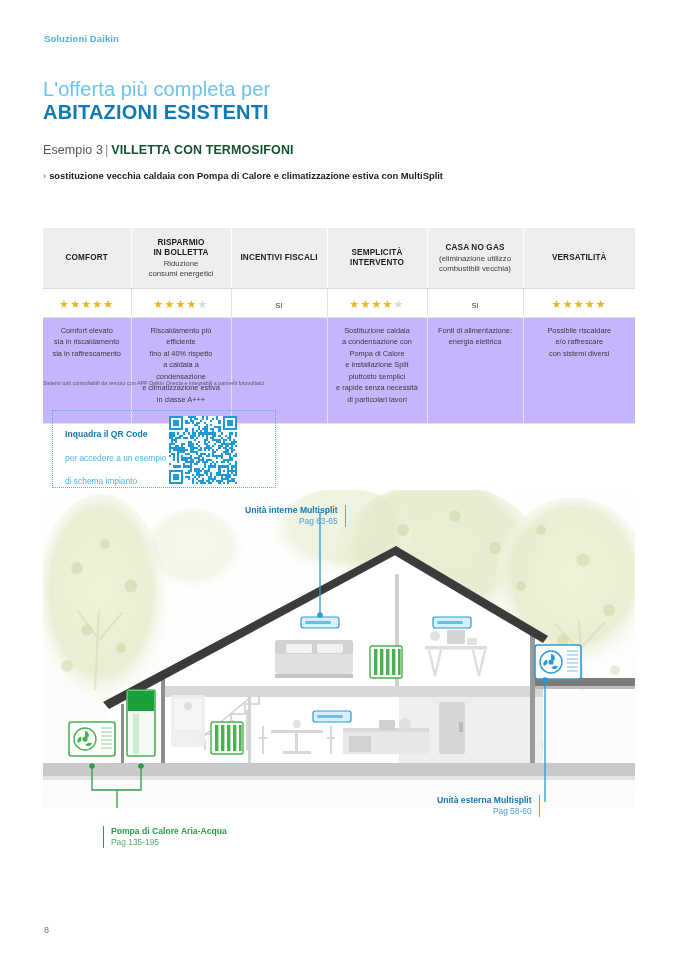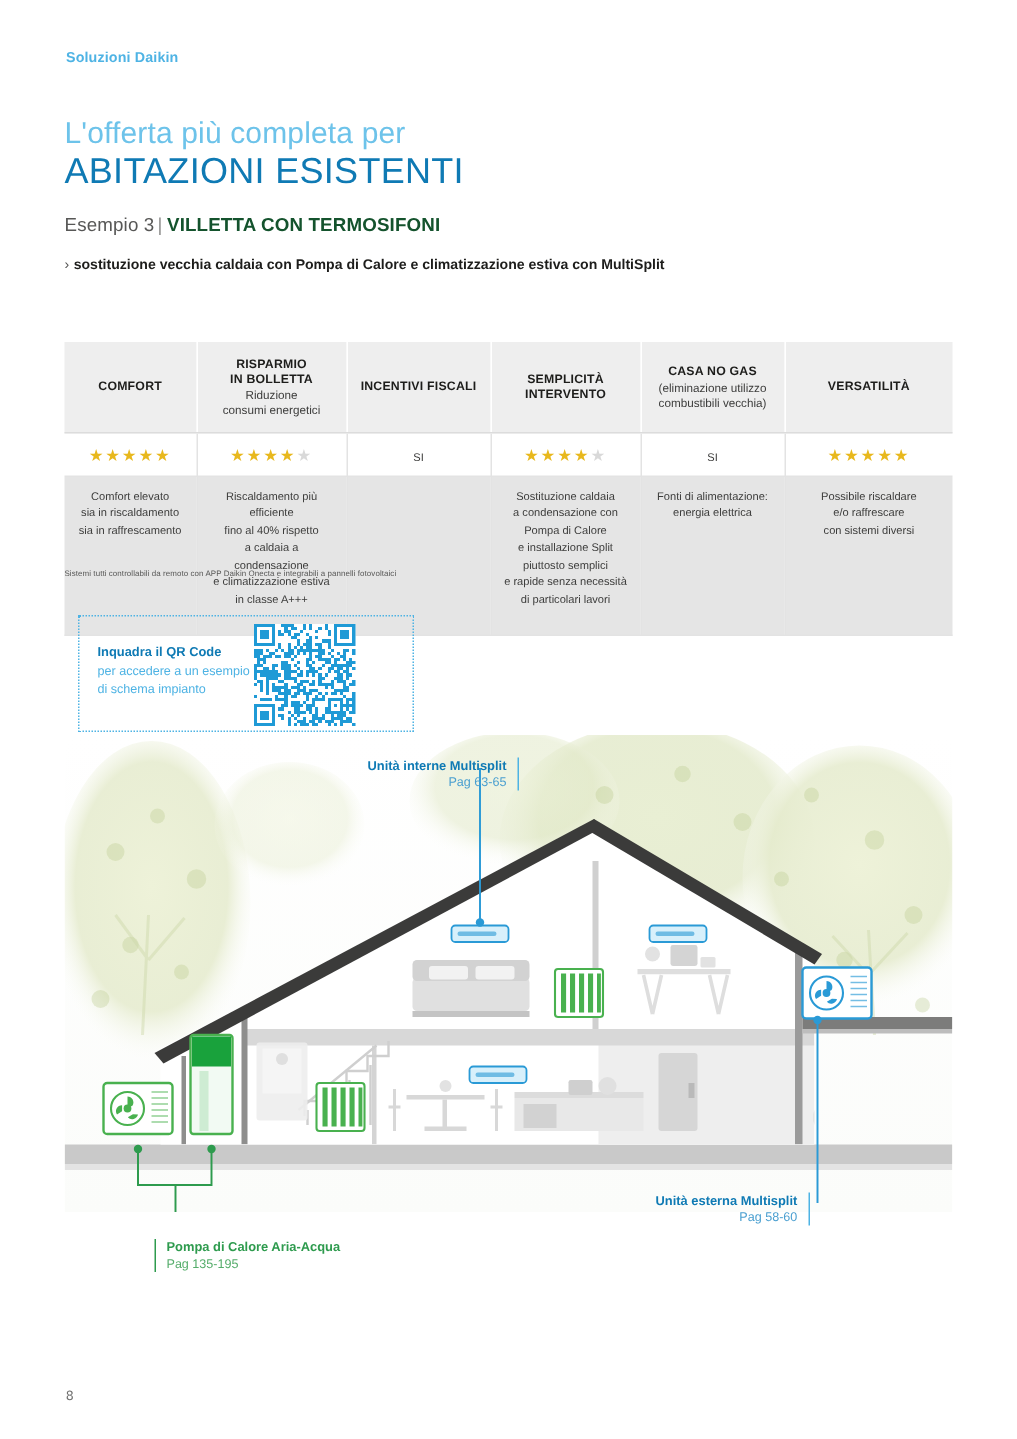--- a/index.html
+++ b/index.html
@@ -17,21 +17,21 @@
   .eyebrow{
     position:absolute;left:44px;top:33px;
     font-size:9.5px;font-weight:600;color:#4eb3e4;letter-spacing:.1px;
   }
   .title-sub{
     position:absolute;left:43px;top:78px;
     font-size:20px;color:#6dc3ea;font-weight:400;letter-spacing:.1px;
   }
   .title-main{
     position:absolute;left:43px;top:101px;
-    font-size:24px;color:#0f7ab4;font-weight:400;letter-spacing:.2px;
+    font-size:20px;color:#0f7ab4;font-weight:700;letter-spacing:.2px;
   }
   .example-line{
     position:absolute;left:43px;top:143px;
     font-size:12.5px;color:#3c3c3b;letter-spacing:.1px;white-space:nowrap;
   }
   .example-line .num{font-weight:400;color:#575756;}
   .example-line .sep{color:#8e8e8d;margin:0 3px 0 2px;}
   .example-line .name{font-weight:700;color:#14532d;}
   .bullet-line{
     position:absolute;left:43px;top:170px;
@@ -60,41 +60,41 @@
   .th-sub{font-size:7.8px;font-weight:400;color:#3c3c3b;line-height:1.22;margin-top:1px;}
   table.matrix td.stars{
     text-align:center;vertical-align:middle;height:26px;
     border-right:1px solid #e3e3e3;border-bottom:1px solid #e3e3e3;
     background:#fff;
   }
   table.matrix td.stars:last-child{border-right:none;}
   table.matrix td.body{
     text-align:center;vertical-align:top;padding:7px 7px 18px;
     border-right:1px solid #e3e3e3;border-bottom:1px solid #e3e3e3;
-    background:#e5e5e5;font-size:7.4px;line-height:1.55;color:#3c3c3b;
+    background:#c4b5fd;font-size:7.4px;line-height:1.55;color:#3c3c3b;
     height:72px;
   }
   table.matrix td.body:last-child{border-right:none;}
   .star{font-size:11px;letter-spacing:1.2px;}
   .star .on{color:#e8b81d;}
   .star .off{color:#d9d9d9;}
   .si-val{font-size:7.4px;color:#3c3c3b;}
   .table-note{
     position:absolute;left:43px;top:380px;
     font-size:5.3px;color:#575756;letter-spacing:.05px;white-space:nowrap;
   }
 
   
   .qr-panel{
     position:absolute;left:52px;top:410px;width:224px;height:78px;
     border:1.4px dotted #4eb3e4;box-sizing:border-box;
   }
   .qr-text{position:absolute;left:12px;top:18px;width:118px;}
   .qr-title{font-size:8.6px;font-weight:700;color:#0f7ab4;line-height:1.35;}
-  .qr-body{font-size:8.4px;font-weight:400;color:#4eb3e4;line-height:1.4;margin-top:1px;}
+  .qr-body{font-size:8.4px;font-weight:400;color:#4eb3e4;line-height:1.4;margin-top:12px;}
   .qr-code{position:absolute;left:116px;top:5px;width:68px;height:68px;}
 
   
   .illus{position:absolute;left:43px;top:490px;width:592px;height:318px;overflow:hidden;}
   .illus svg{display:block;}
 
   
   .callout{position:absolute;}
   .callout .ln1{font-weight:700;font-size:8.6px;line-height:1.3;white-space:nowrap;}
   .callout .ln2{font-weight:400;font-size:8.4px;line-height:1.3;white-space:nowrap;}

